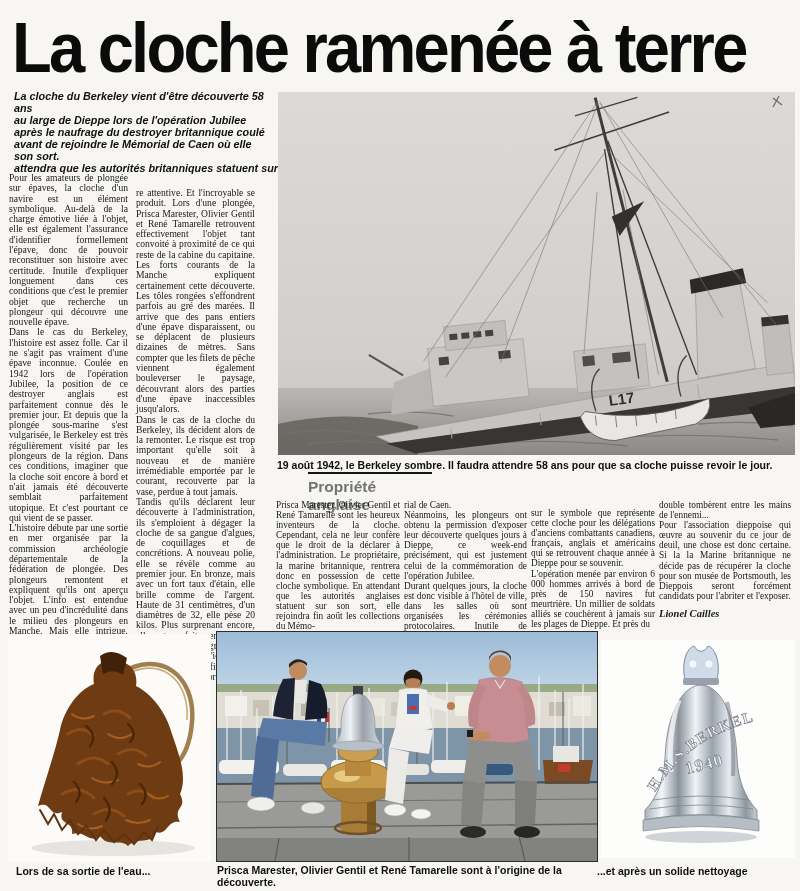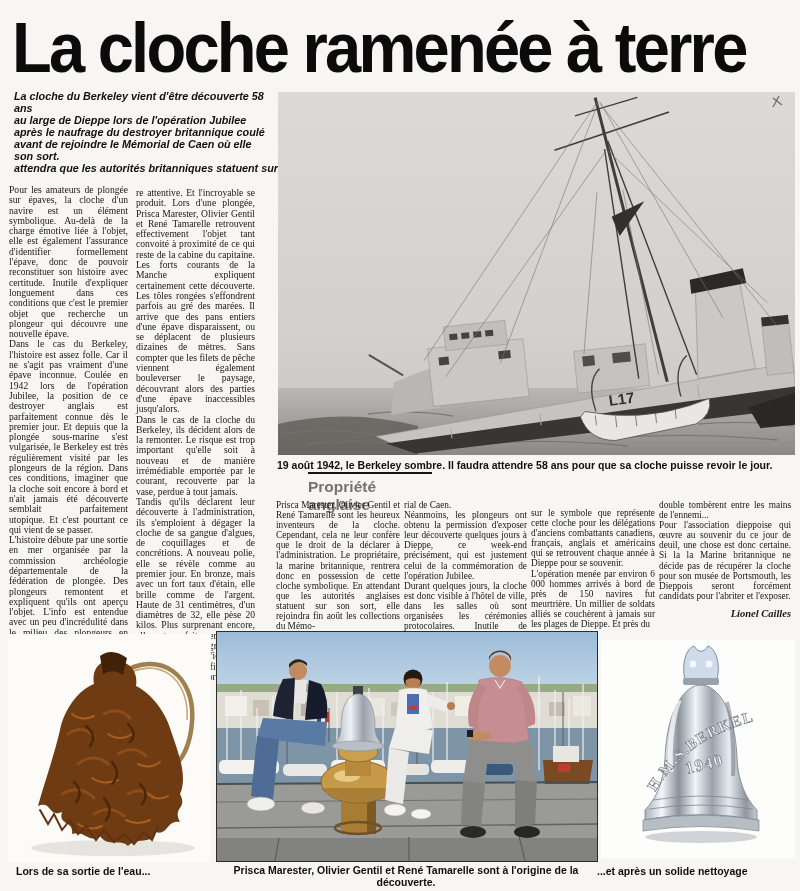--- a/index.html
+++ b/index.html
@@ -7,35 +7,35 @@
         font-family:"Liberation Serif",serif;color:#161616;}
   .headline{position:absolute;left:12px;top:8px;margin:0;white-space:nowrap;
             font-family:"Liberation Sans",sans-serif;font-weight:bold;color:#0b0b0b;
             font-size:70px;letter-spacing:-3px;transform:scaleX(.93);transform-origin:0 0;}
   .standfirst{position:absolute;left:14px;top:90px;width:266px;
               font-family:"Liberation Sans",sans-serif;font-weight:bold;font-style:italic;
               font-size:10.8px;line-height:12px;color:#101010;}
   .bodycol{position:absolute;font-size:9.6px;line-height:10.3px;text-align:justify;color:#181818;}
   .bodycol p{margin:0;}
   .lowercol{font-size:9.3px;line-height:10.1px;}
-  .col1{left:9px;top:185px;width:119px;height:440px;font-family:Liberation Serif, serif;}
+  .col1{left:9px;top:173px;width:119px;height:440px;font-family:Liberation Serif, serif;}
   .col2{left:136px;top:188px;width:119px;height:440px;}
   .colA{left:276px;top:500px;width:124px;height:134px;}
   .colB{left:404px;top:500px;width:123px;height:134px;}
   .colC{left:531px;top:500px;width:124px;height:134px;margin-top:8px;}
   .colD{left:659px;top:500px;width:132px;height:160px;}
-  .byline{margin-top:8px;text-align:right;font-weight:bold;font-style:italic;font-size:10.5px;}
+  .byline{margin-top:8px;font-weight:bold;font-style:italic;font-size:10.5px;}
   .section-head{position:absolute;left:276px;top:472px;width:124px;
                 border-top:2px solid #141414;padding-top:4px;
                 font-family:"Liberation Sans",sans-serif;font-weight:bold;font-size:15.5px;color:#737373;margin-left:32px;}
   .caption{position:absolute;font-family:"Liberation Sans",sans-serif;font-weight:bold;
            font-size:10.5px;color:#0f0f0f;line-height:12px;}
   .main-caption{left:277px;top:459px;width:516px;}
   .cap-left{left:16px;top:865px;width:190px;}
-  .cap-mid{left:217px;top:864px;width:378px;text-align:center;}
+  .cap-mid{left:217px;top:864px;width:378px;}
   .cap-right{left:597px;top:865px;width:198px;}
   figure{margin:0;padding:0;}
   .photo{position:absolute;z-index:2;overflow:hidden;}
   .main-photo{left:278px;top:92px;width:517px;height:363px;}
   .photo-left{left:8px;top:634px;width:203px;height:228px;background:#fcfbf8;}
   .photo-mid{left:216px;top:631px;width:380px;height:229px;border:1px solid #2c2c2a;background:#9fbdd8;}
   .photo-right{left:601px;top:640px;width:194px;height:218px;background:#fdfdfc;}
   svg{display:block;}
 </style>
 </head>

